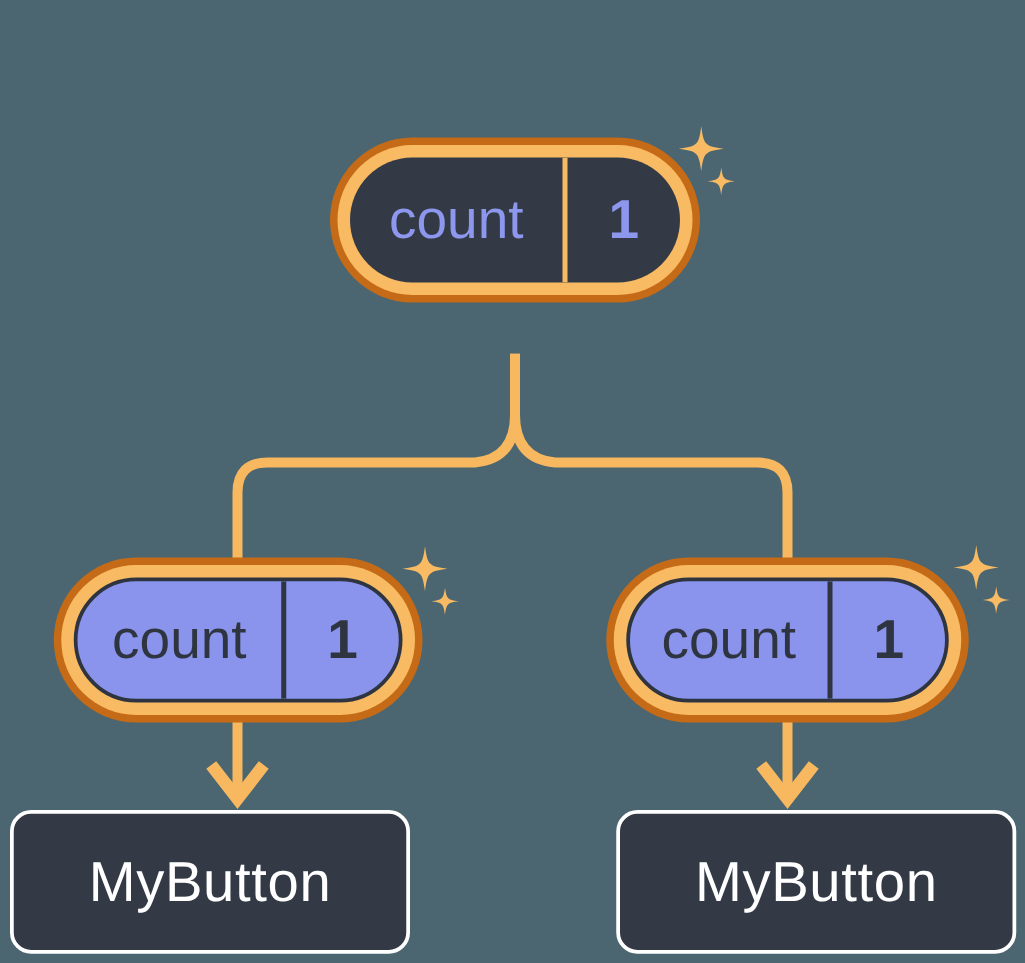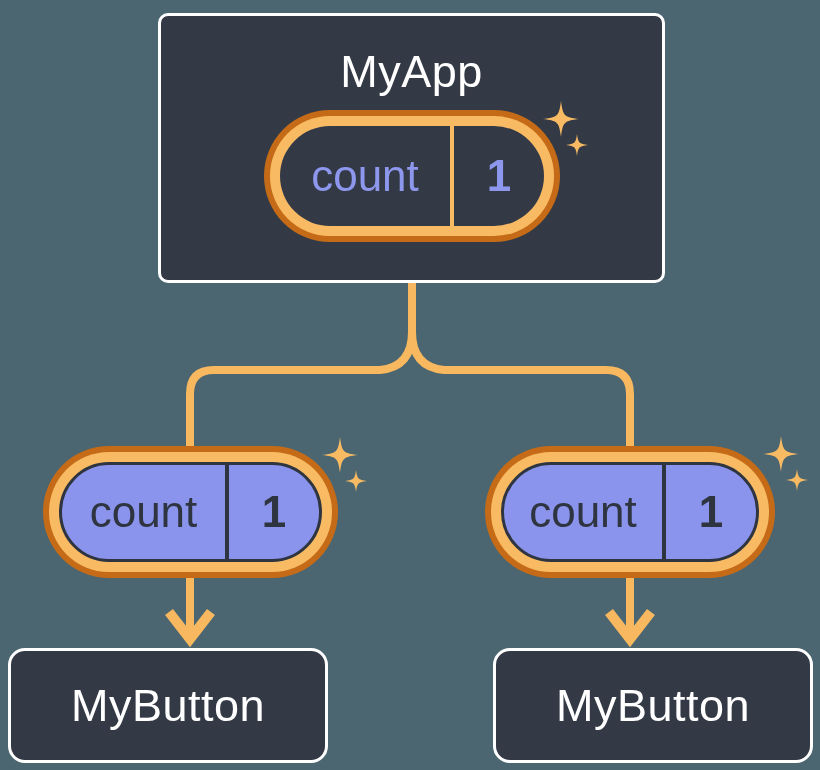--- a/index.html
+++ b/index.html
@@ -41,23 +41,20 @@
 
 <div class="canvas">
 
   <svg class="layer lines" viewBox="0 0 820 770">
     <path class="connector" d="M412 283 V332 Q412 367 380 370 H214 Q190 370 190 394 V636"></path>
     <path class="connector" d="M412 283 V332 Q412 367 444 370 H606 Q630 370 630 394 V636"></path>
     <path class="arrowhead" d="M169 612 L190 639 L211 612"></path>
     <path class="arrowhead" d="M609 612 L630 639 L651 612"></path>
   </svg>
 
-  <div class="node" style="left:158px;top:13px;width:507px;height:270px">
-    <div class="node-title root-title">MyApp</div>
-  </div>
 
   <div class="pill" style="left:264px;top:110px;width:296px;height:132px">
     <div class="pill-mid">
       <div class="pill-inner dark">
         <div class="cell key">count</div>
         <div class="cell val">1</div>
       </div>
     </div>
   </div>
 

